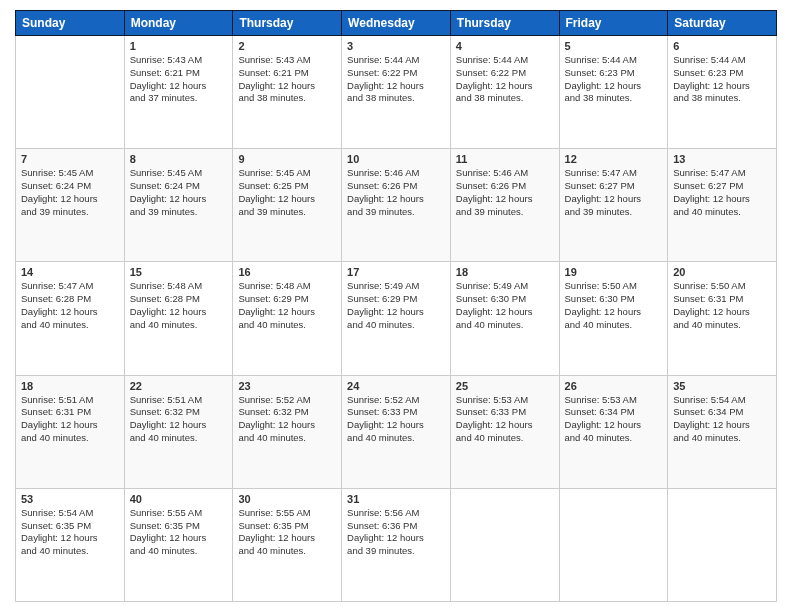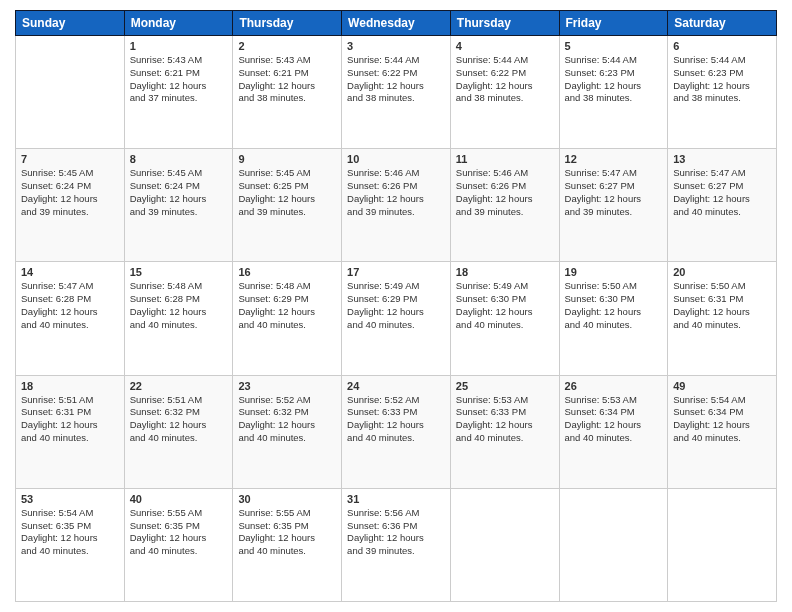--- a/index.html
+++ b/index.html
@@ -295,21 +295,21 @@
 and 40 minutes.</div>
           </td>
           <td>
             <span class="day-number">26</span>
             <div class="day-info" style="white-space: pre-line;">Sunrise: 5:53 AM
 Sunset: 6:34 PM
 Daylight: 12 hours
 and 40 minutes.</div>
           </td>
           <td>
-            <span class="day-number">49</span>
+            <span class="day-number">35</span>
             <div class="day-info" style="white-space: pre-line;">Sunrise: 5:54 AM
 Sunset: 6:34 PM
 Daylight: 12 hours
 and 40 minutes.</div>
           </td>
         </tr>
         <tr class="week-row">
           <td>
             <span class="day-number">53</span>
             <div class="day-info" style="white-space: pre-line;">Sunrise: 5:54 AM

